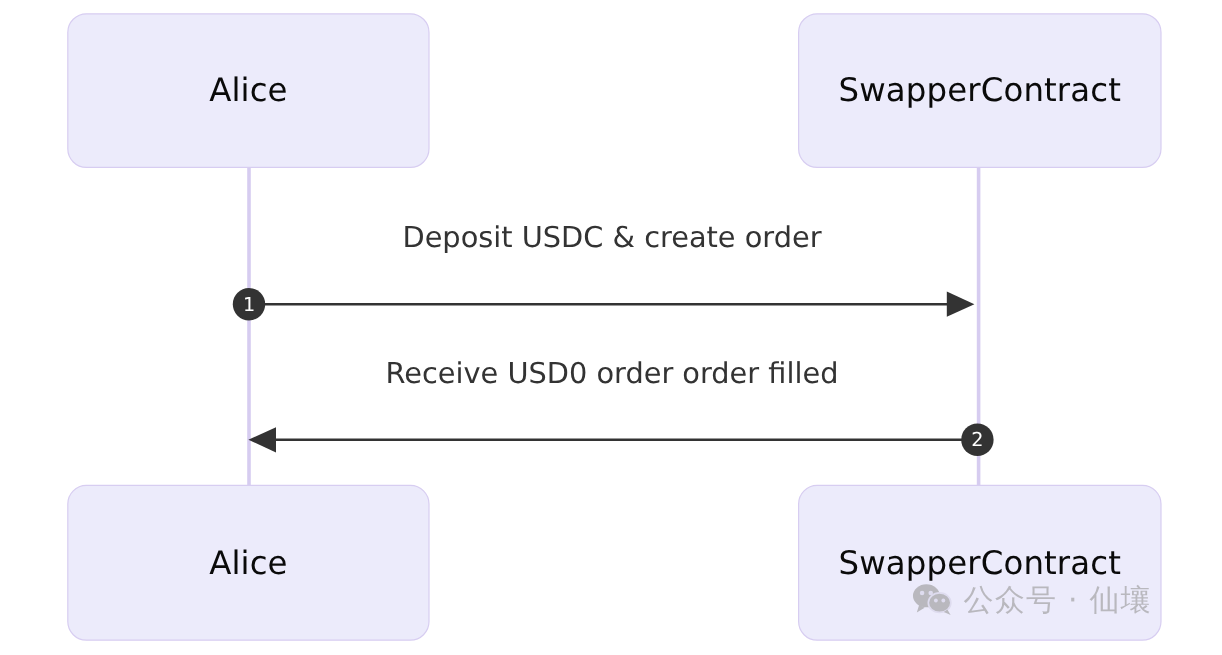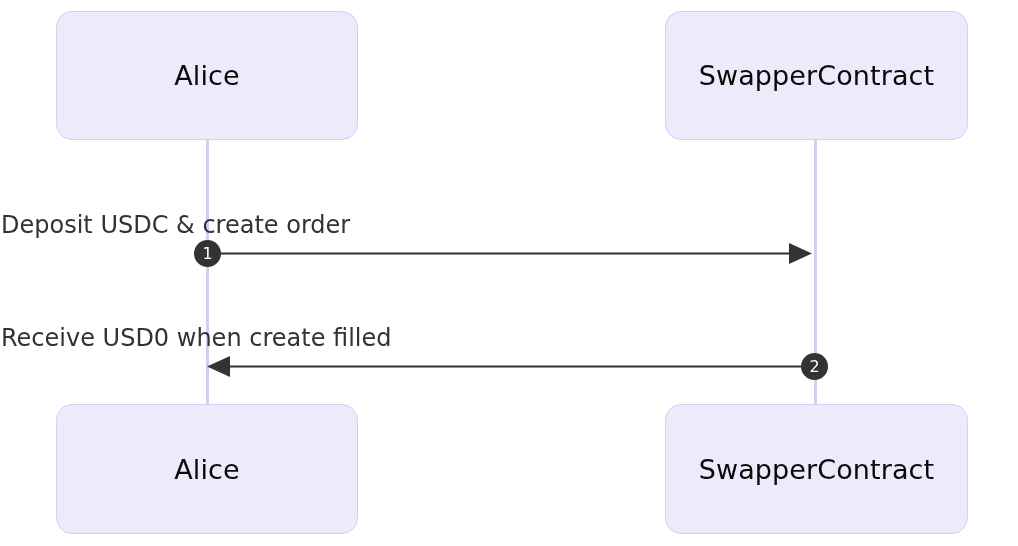--- a/index.html
+++ b/index.html
@@ -49,22 +49,22 @@
   #participant-swapper-top   { left: 665px; top: 11px;  width: 303px; height: 129px; }
   #participant-alice-bottom  { left: 56px;  top: 404px; width: 302px; height: 130px; }
   #participant-swapper-bottom{ left: 665px; top: 404px; width: 303px; height: 130px; }
 
   
   .message-label {
     position: absolute;
     font-size: 24px;
     color: #333333;
     white-space: nowrap;
+    text-align: center;
     line-height: 1;
-    margin-top: 27px;
   }
   #message-label-1 { left: 0px; top: 186px; width: 1018px; }
   #message-label-1 .inner { position: relative; left: 1px; }
   #message-label-2 { left: 0px; top: 299px; width: 1018px; }
   #message-label-2 .inner { position: relative; left: 1px; }
 
   
   .arrow-svg {
     position: absolute;
     left: 0;
@@ -124,21 +124,21 @@
   </div>
   <div class="participant-box" id="participant-swapper-top">
     <span class="participant-label">SwapperContract</span>
   </div>
 
   <div class="message-label" id="message-label-1">
     <span class="inner">Deposit USDC &amp; create order</span>
   </div>
 
   <div class="message-label" id="message-label-2">
-    <span class="inner">Receive USD0 when create filled</span>
+    <span class="inner">Receive USD0 order order filled</span>
   </div>
 
   <svg class="arrow-svg" viewBox="0 0 1018 546">
 
     <g>
       <line x1="208" y1="253.5" x2="795" y2="253.5" stroke="#333333" stroke-width="2.2"></line>
       <polygon points="812,253.5 789,243 789,264" fill="#333333"></polygon>
     </g>
 
     <g>
@@ -150,14 +150,27 @@
   <div class="seq-badge" id="seq-badge-1">1</div>
   <div class="seq-badge" id="seq-badge-2">2</div>
 
   <div class="participant-box" id="participant-alice-bottom">
     <span class="participant-label">Alice</span>
   </div>
   <div class="participant-box" id="participant-swapper-bottom">
     <span class="participant-label">SwapperContract</span>
   </div>
 
+  <div id="watermark">
+    <svg width="34" height="27" viewBox="0 0 34 27">
+      <ellipse cx="12" cy="10.5" rx="11.2" ry="9.6" fill="#9a9a9a"></ellipse>
+      <polygon points="6,18 4,24.5 10.5,20.5" fill="#9a9a9a"></polygon>
+      <circle cx="8.4" cy="8.2" r="1.9" fill="#d7d3e8"></circle>
+      <circle cx="15.6" cy="8.2" r="1.9" fill="#d7d3e8"></circle>
+      <ellipse cx="23" cy="16.2" rx="9.4" ry="8.1" fill="#9a9a9a" stroke="#d7d3e8" stroke-width="1.4"></ellipse>
+      <polygon points="29.5,22 32.2,26.5 26.5,24" fill="#9a9a9a"></polygon>
+      <circle cx="19.9" cy="14.4" r="1.6" fill="#d7d3e8"></circle>
+      <circle cx="26.1" cy="14.4" r="1.6" fill="#d7d3e8"></circle>
+    </svg>
+    <span class="wm-text">公众号 · 仙壤</span>
+  </div>
 
 </div>
 
 </body></html>

